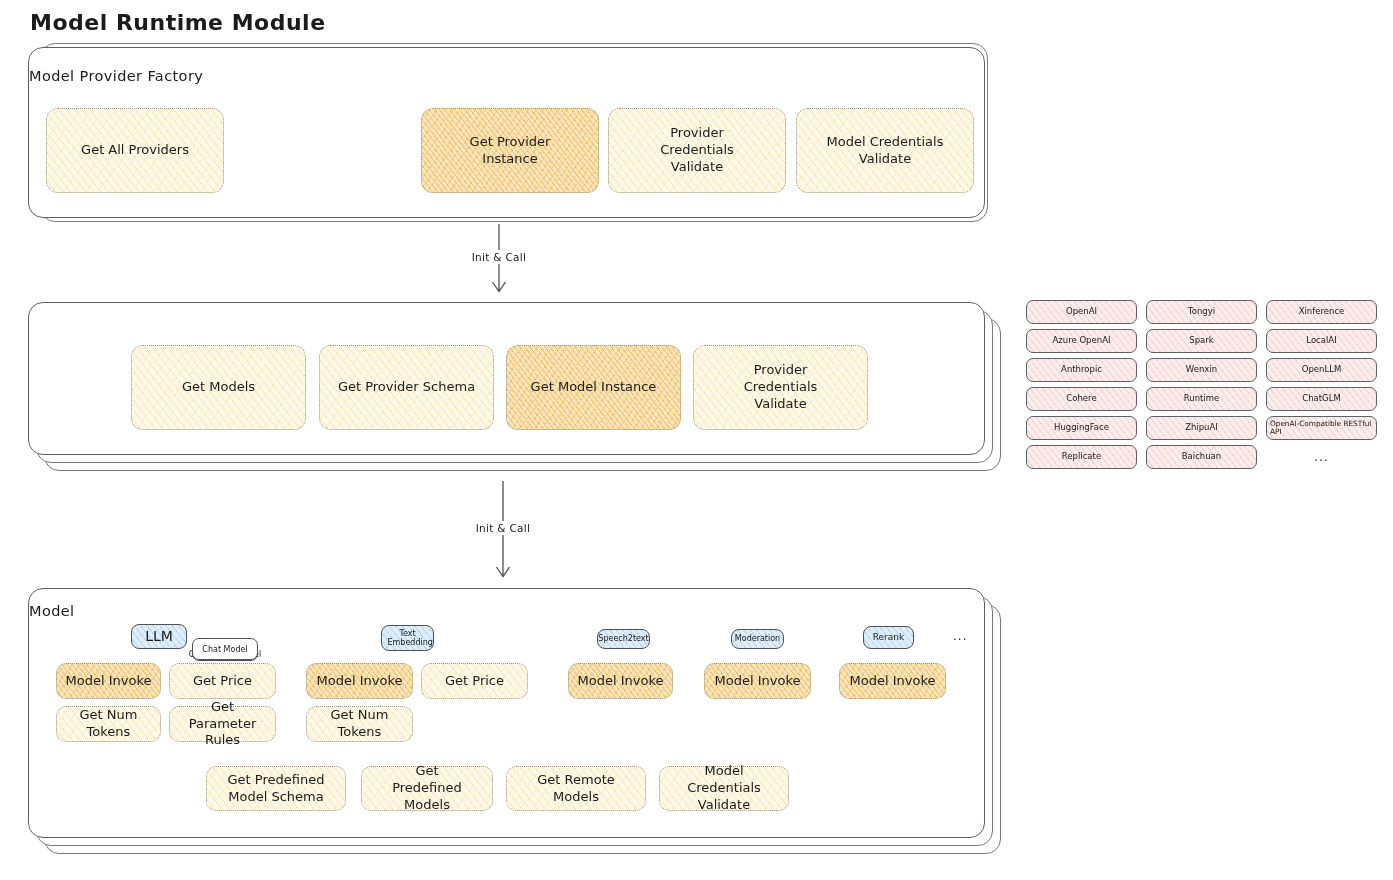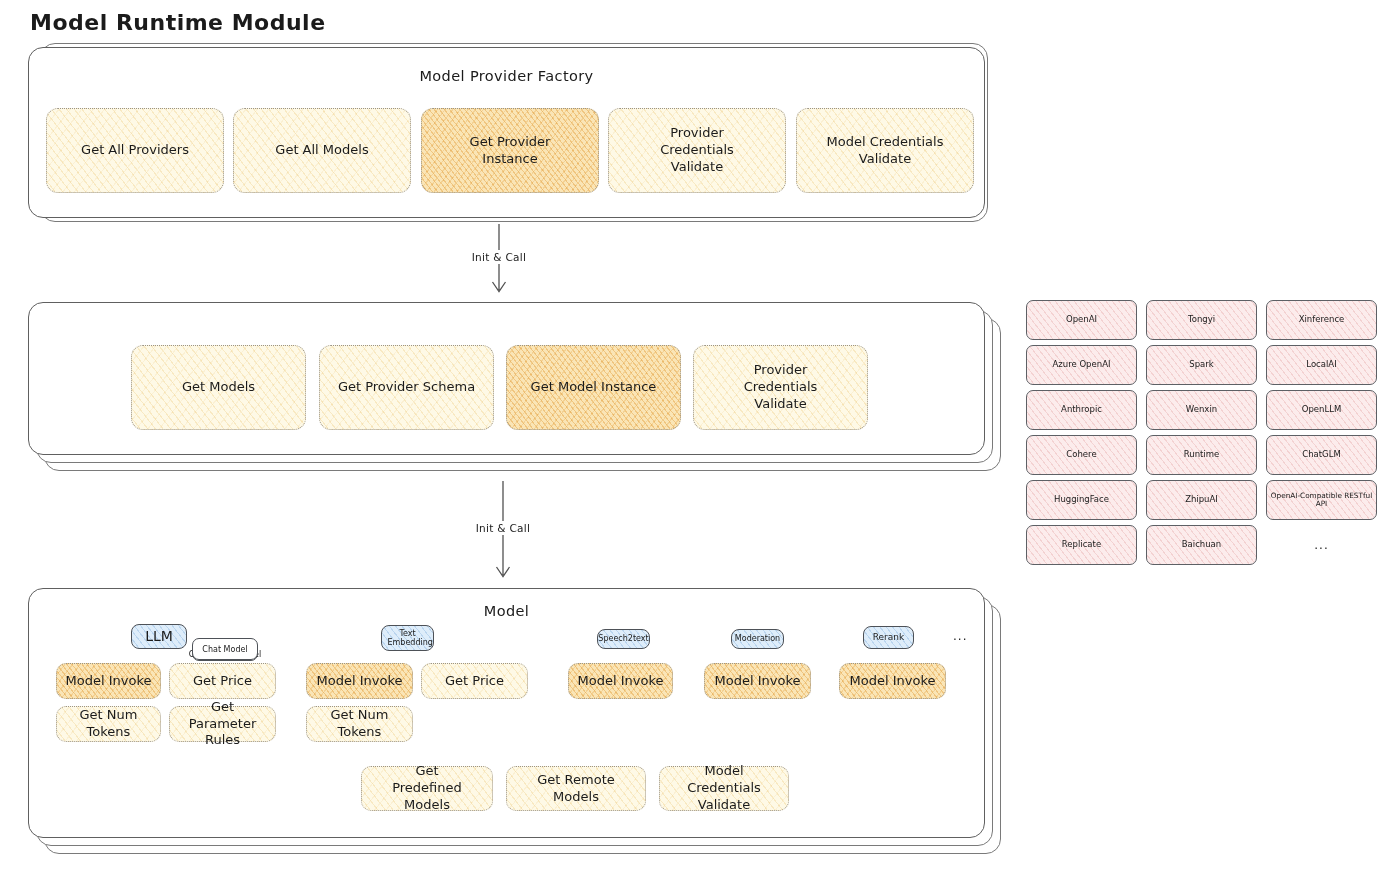--- a/index.html
+++ b/index.html
@@ -19,21 +19,21 @@
     position:absolute;background:#ffffff;
     border:1.5px solid #606060;border-radius:15px;
     box-sizing:border-box;
   }
   .box-back{
     position:absolute;background:#ffffff;
     border:1.5px solid #7a7a7a;border-radius:15px;
     box-sizing:border-box;
   }
   .box-title{
-    position:absolute;left:0;right:0;text-align:center;
+    position:absolute;left:0;right:0;
     font-size:14.5px;letter-spacing:.4px;
   }
   
   .node{
     position:absolute;display:flex;align-items:center;justify-content:center;
     text-align:center;box-sizing:border-box;
     border:1.6px dotted #9b9486;border-radius:12px;
     font-size:13px;line-height:1.3;padding:2px 8px;
   }
   .fill-yellow{
@@ -64,23 +64,23 @@
     font-size:8px;line-height:1.15;padding:1px 3px;
   }
   .subtab{
     position:absolute;display:flex;align-items:center;justify-content:center;
     box-sizing:border-box;background:#ffffff;
     border:1.3px solid #4d5157;border-radius:7px;
     font-size:8px;white-space:nowrap;
   }
   .chip{
     display:flex;align-items:center;justify-content:center;
-    box-sizing:border-box;height:40px;
+    box-sizing:border-box;height:24px;
     border:1.3px solid #5d6065;border-radius:7px;
-    font-size:8.5px;text-align:center;line-height:1.1;padding:1px 3px;
+    font-size:8.5px;line-height:1.1;padding:1px 3px;
   }
   .chip.tiny{font-size:7.3px;}
   .chip-grid{
     position:absolute;left:1026px;top:300px;
     display:grid;grid-template-columns:repeat(3,111px);
     column-gap:9px;row-gap:5px;
   }
   .chip-more{
     display:flex;align-items:center;justify-content:center;
     font-size:12px;letter-spacing:1px;
@@ -100,23 +100,20 @@
 
   <div class="page-title">Model Runtime Module</div>
 
   <div class="box-back" style="left:40px;top:43px;width:948px;height:179px;"></div>
   <div class="box" style="left:28px;top:47px;width:957px;height:171px;">
     <div class="box-title" style="top:20px;">Model Provider Factory</div>
 
     <div class="node fill-yellow" style="left:17px;top:60px;width:178px;height:85px;">
       <span>Get All Providers</span>
     </div>
-    <div class="node fill-yellow" style="left:204px;top:60px;width:178px;height:85px;">
-      <span>Get All Models</span>
-    </div>
     <div class="node fill-orange" style="left:392px;top:60px;width:178px;height:85px;">
       <span style="max-width:110px;">Get Provider Instance</span>
     </div>
     <div class="node fill-yellow" style="left:579px;top:60px;width:178px;height:85px;">
       <span style="max-width:130px;">Provider Credentials Validate</span>
     </div>
     <div class="node fill-yellow" style="left:767px;top:60px;width:178px;height:85px;">
       <span style="max-width:120px;">Model Credentials Validate</span>
     </div>
   </div>
@@ -257,20 +254,23 @@
     <div class="node fill-yellow" style="left:27px;top:117px;width:105px;height:36px;border-radius:10px;padding:2px 3px;">
       <span>Get Num Tokens</span>
     </div>
     <div class="node fill-yellow" style="left:140px;top:117px;width:107px;height:36px;border-radius:10px;">
       <span style="max-width:90px;">Get Parameter Rules</span>
     </div>
     <div class="node fill-yellow" style="left:277px;top:117px;width:107px;height:36px;border-radius:10px;padding:2px 3px;">
       <span>Get Num Tokens</span>
     </div>
 
+    <div class="node fill-yellow" style="left:177px;top:177px;width:140px;height:45px;border-radius:10px;">
+      <span style="max-width:125px;">Get Predefined Model Schema</span>
+    </div>
     <div class="node fill-yellow" style="left:332px;top:177px;width:132px;height:45px;border-radius:10px;">
       <span style="max-width:95px;">Get Predefined Models</span>
     </div>
     <div class="node fill-yellow" style="left:477px;top:177px;width:140px;height:45px;border-radius:10px;">
       <span>Get Remote Models</span>
     </div>
     <div class="node fill-yellow" style="left:630px;top:177px;width:130px;height:45px;border-radius:10px;">
       <span style="max-width:110px;">Model Credentials Validate</span>
     </div>
   </div>

